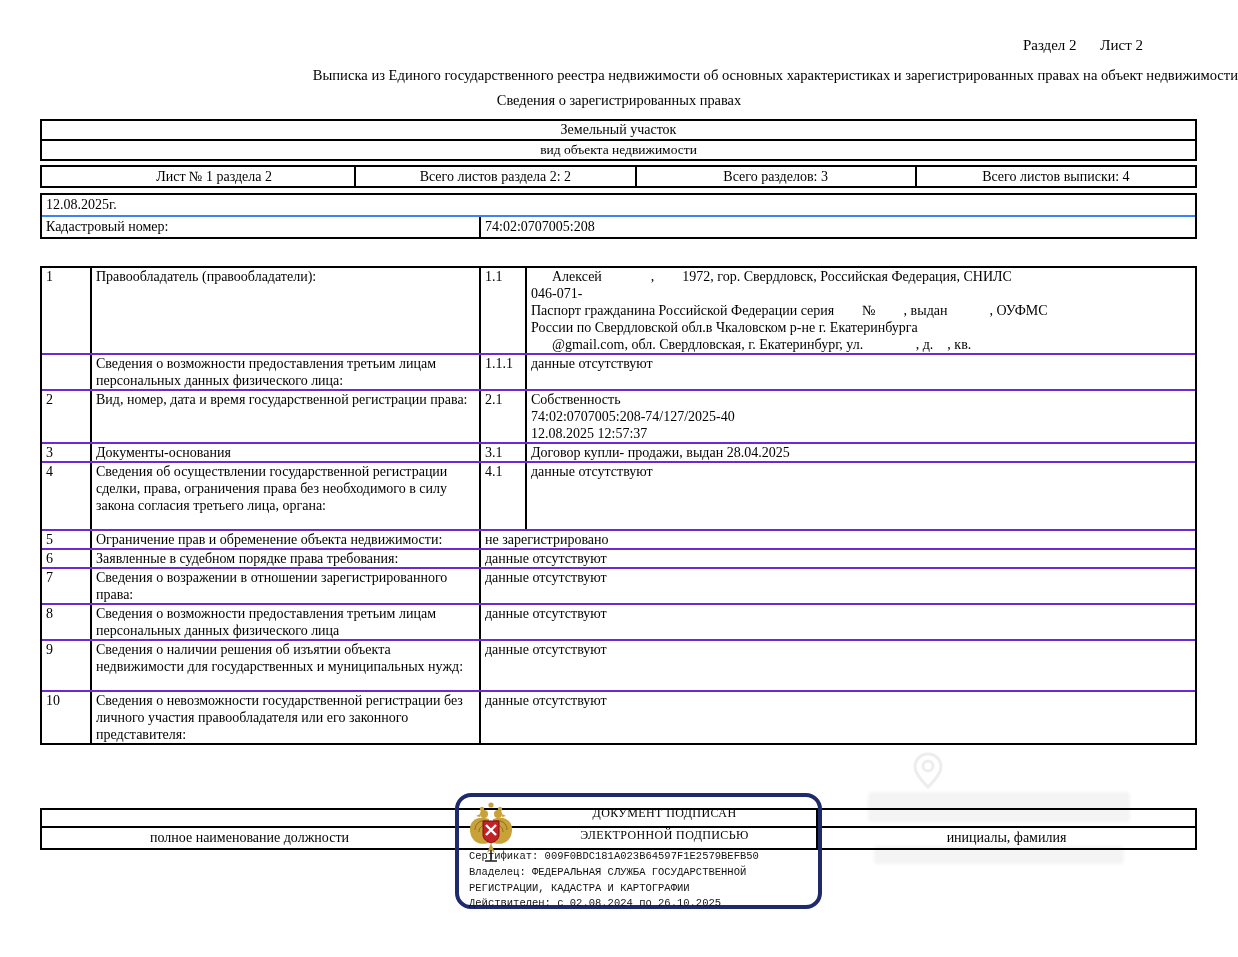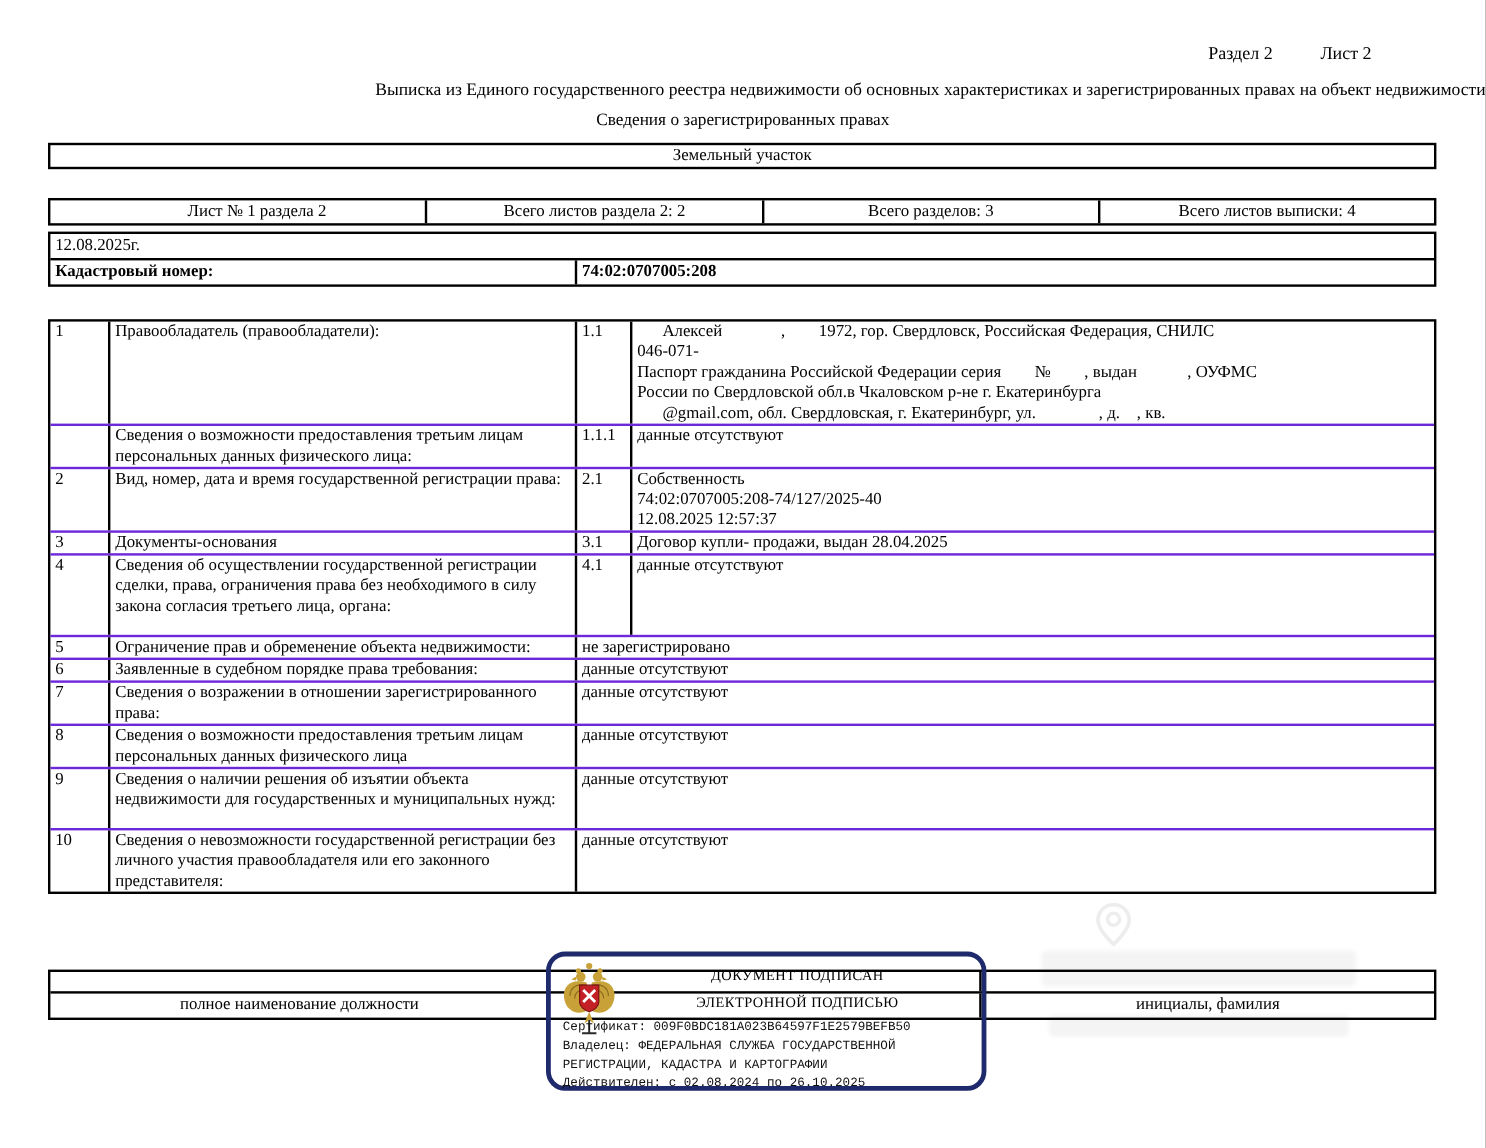--- a/index.html
+++ b/index.html
@@ -7,37 +7,37 @@
     position:relative;width:1238px;height:957px;background:#ffffff;
     font-family:"Liberation Serif","DejaVu Serif",serif;color:#000;
     overflow:hidden;margin:0 auto;
   }
   .abs{position:absolute;}
   .center{text-align:center;}
   .pre{white-space:pre-wrap;}
 
   
   .corner{top:37px;right:95px;font-size:15px;}
-  .corner span{margin-left:36px;}
+  .corner span{margin-left:20px;}
 
   
   .title{top:67px;left:0;width:100%;font-size:14.6px;text-align:right;}
   .subtitle{top:92px;left:0;width:100%;font-size:14.4px;}
 
   
   .tbl{left:40px;width:1157px;border:2px solid #000;box-sizing:border-box;background:transparent;}
   .tbl1{top:119px;}
   .tbl1 .row{height:18px;line-height:18px;font-size:14px;}
   .tbl1 .row + .row{border-top:2px solid #000;font-size:13.5px;}
   .tbl2{top:165px;display:grid;grid-template-columns:1fr 1fr 1fr 1fr;padding-left:32px;}
   .tbl2 .cell{height:19px;line-height:19px;font-size:14px;text-align:center;}
   .tbl2 .cell + .cell{border-left:2px solid #000;}
   .tbl3{top:193px;}
   .tbl3 .row{height:20px;line-height:20px;font-size:14px;}
-  .tbl3 .row + .row{border-top:2px solid #000000;font-weight:bold;}
+  .tbl3 .row + .row{border-top:2px solid #3b82f6;}
   .tbl3 .split{display:grid;grid-template-columns:437px 1fr;}
   .tbl3 .split .cell + .cell{border-left:2px solid #000;}
   .tbl3 .cell{padding-left:4px;box-sizing:border-box;}
 
   
   .main{top:266px;}
   .main .mrow{display:grid;box-sizing:border-box;}
   .main .mrow + .mrow{border-top:2px solid #6d28d9;}
   .main .mrow.sub{grid-template-columns:48px 389px 46px 1fr;}
   .main .mrow.nosub{grid-template-columns:48px 389px 1fr;}
@@ -90,20 +90,21 @@
   <div class="abs corner">
     <span>Раздел 2</span>
     <span>Лист 2</span>
   </div>
 
   <div class="abs title center">Выписка из Единого государственного реестра недвижимости об основных характеристиках и зарегистрированных правах на объект недвижимости</div>
   <div class="abs subtitle center">Сведения о зарегистрированных правах</div>
 
   <div class="abs tbl tbl1">
     <div class="row center">Земельный участок</div>
+    <div class="row center">вид объекта недвижимости</div>
   </div>
 
   <div class="abs tbl tbl2">
     <div class="cell">Лист № 1 раздела 2</div>
     <div class="cell">Всего листов раздела 2: 2</div>
     <div class="cell">Всего разделов: 3</div>
     <div class="cell">Всего листов выписки: 4</div>
   </div>
 
   <div class="abs tbl tbl3">

